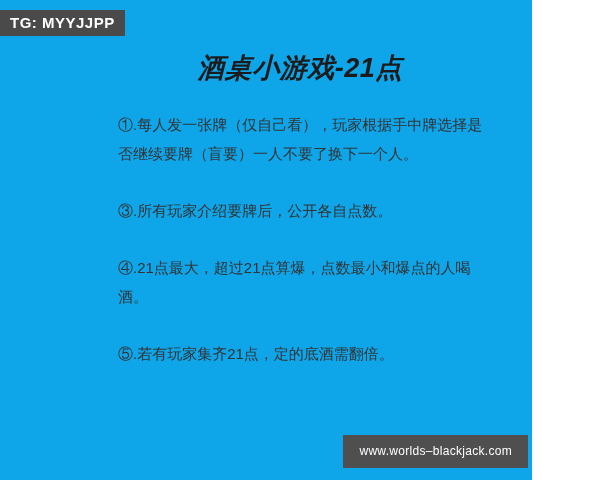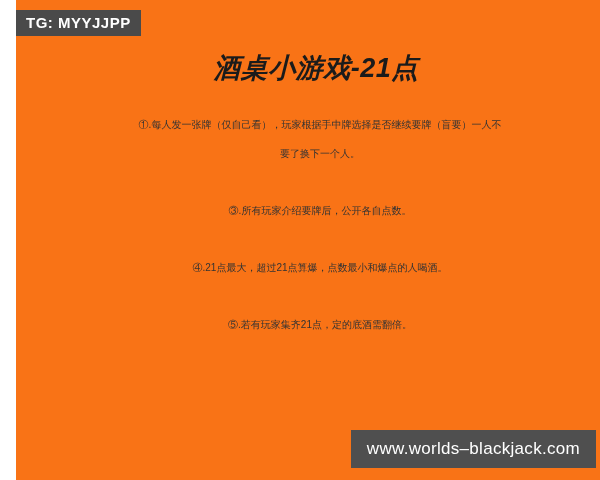--- a/index.html
+++ b/index.html
@@ -9,24 +9,24 @@
   body {
     width: 600px;
     height: 480px;
     background: #ffffff;
     font-family: "Liberation Sans", sans-serif;
     position: relative;
     overflow: hidden;
   }
   .page {
     position: absolute;
-    top: 0; left: 16px;
-    width: 584px;
+    top: 0; left: 0;
+    width: 532px;
     height: 480px;
-    background: #f97316;
+    background: #0ea5e9;
   }
   
   .tg-badge {
     position: absolute;
     left: 0;
     top: 10px;
     background: #4a4a4a;
     color: #ffffff;
     font-size: 15px;
     font-weight: bold;
@@ -49,39 +49,38 @@
     font-family: "Liberation Sans", sans-serif;
     font-style: italic;
   }
   
   .content {
     position: absolute;
     top: 110px;
     left: 118px;
     width: 372px;
     color: #333333;
-    font-size: 10px;
+    font-size: 15px;
     line-height: 29px;
     font-family: "Liberation Sans", sans-serif;
-    text-align: center;
   }
   .rule {
     margin: 0 0 28px 0;
   }
   .rule:last-child {
     margin-bottom: 14px;
   }
   
   .url-box {
     position: absolute;
     right: 4px;
     bottom: 12px;
     background: #4f4f4f;
     color: #ffffff;
-    font-size: 17px;
+    font-size: 12px;
     padding: 10px 16px 11px 16px;
     line-height: 1;
     font-family: "Liberation Sans", sans-serif;
     letter-spacing: 0.3px;
   }
 </style>
 </head>
 <body>
 
 <div class="page">

